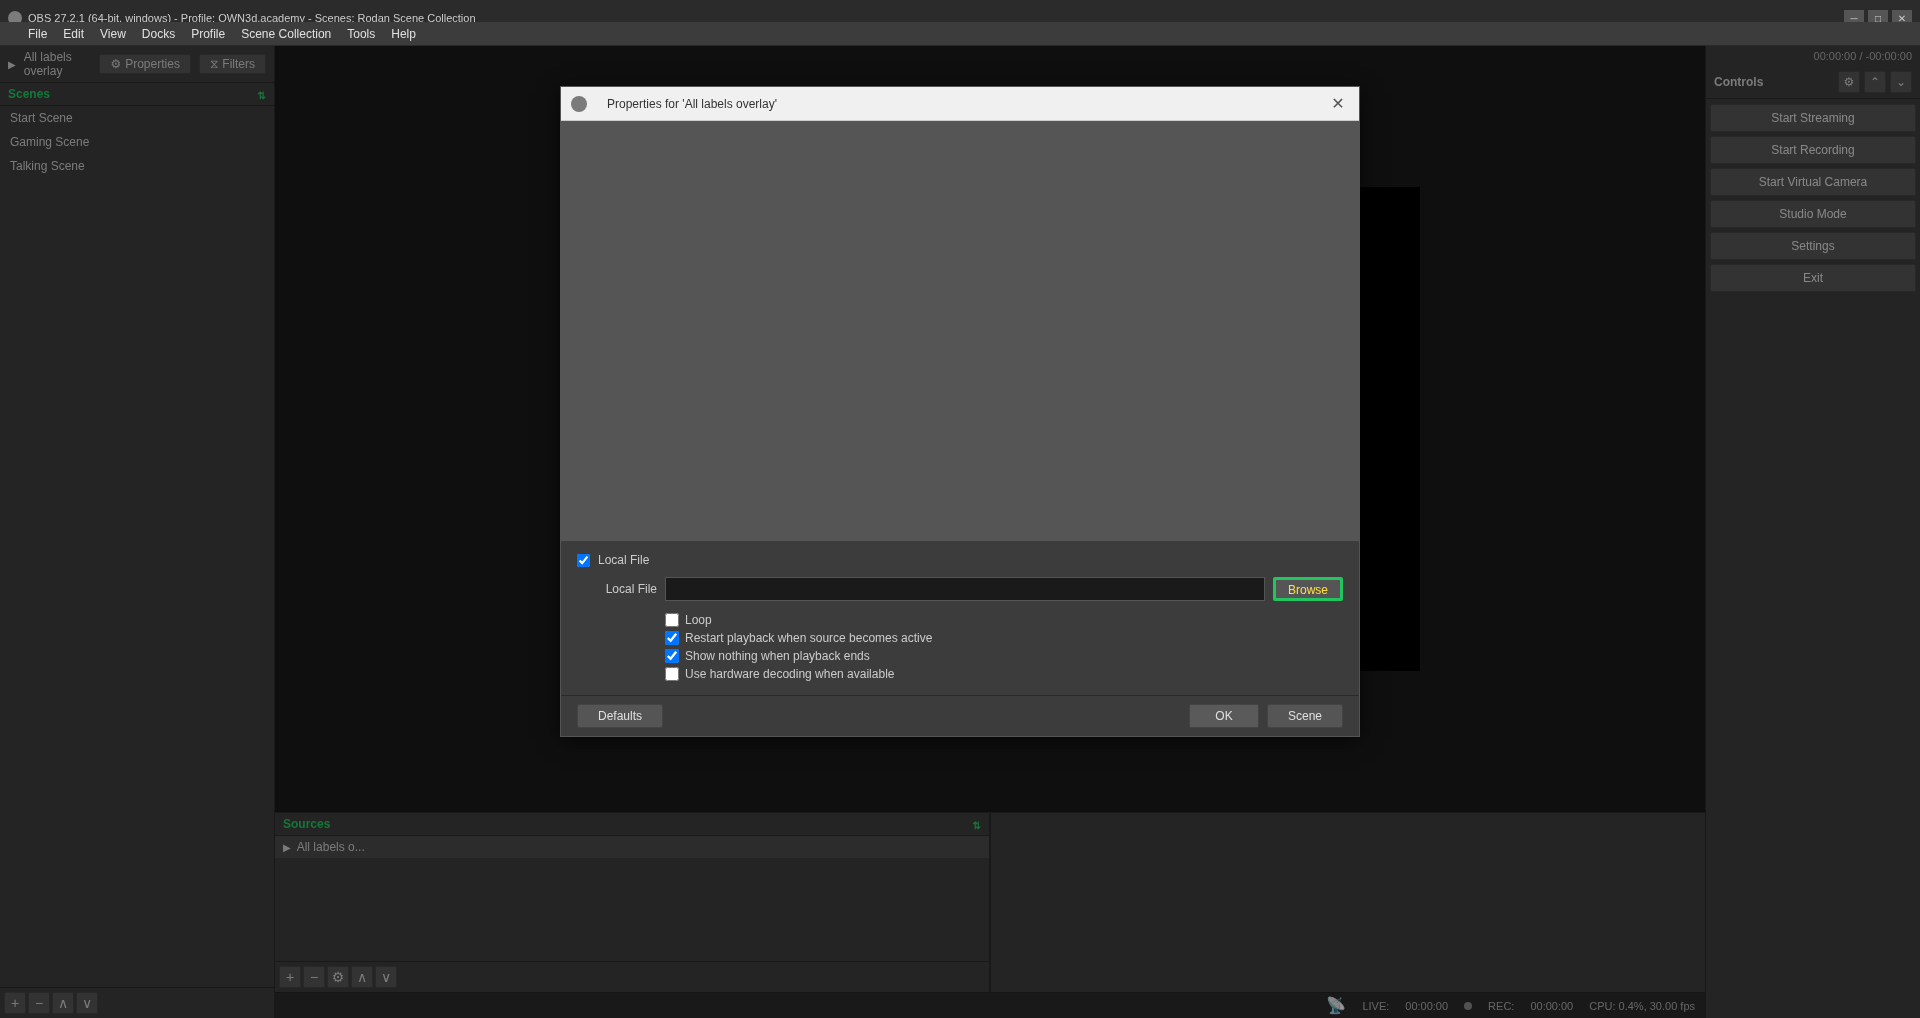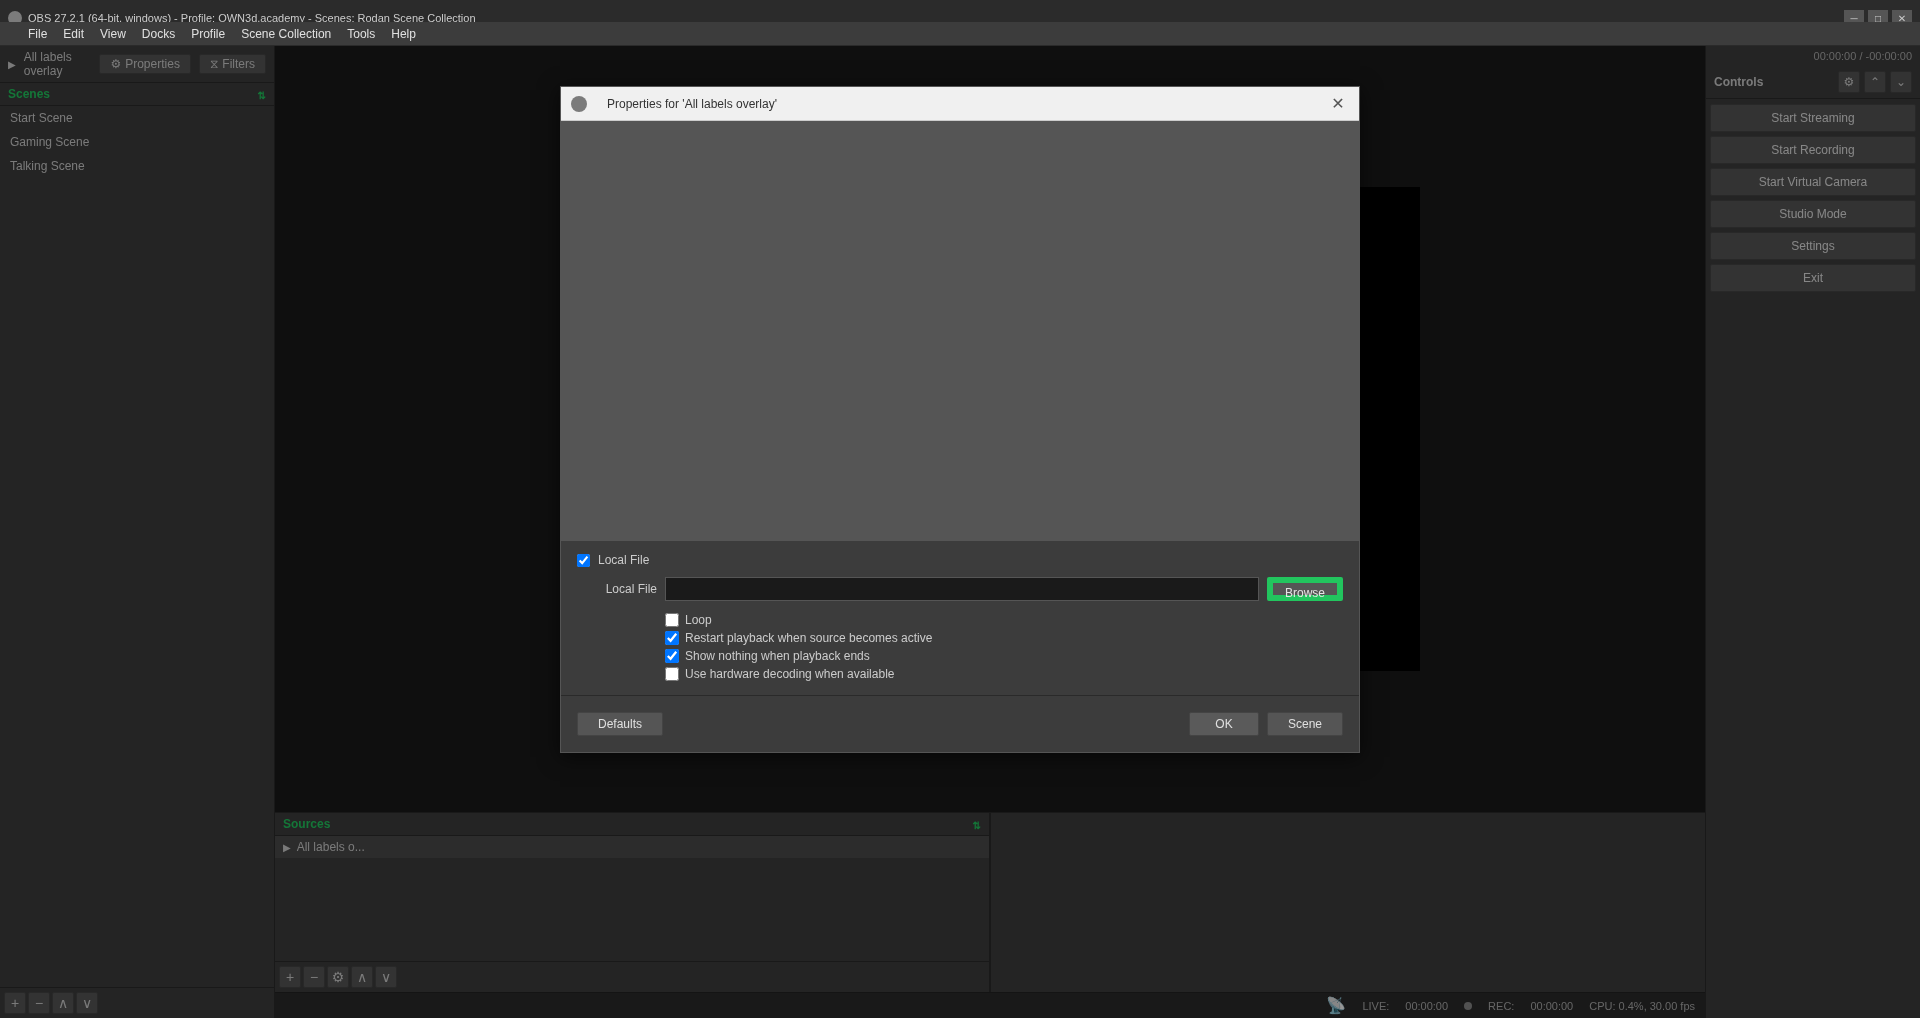--- a/index.html
+++ b/index.html
@@ -369,22 +369,22 @@
       flex: 1;
       background: #1a1a1a;
       border: 1px solid #555;
       color: #e0e0e0;
       padding: 3px 6px;
       font-size: 12px;
       height: 24px;
     }
     .browse-btn {
       background: #555;
-      border: 6px solid #22c55e;
-      color: #e5e5e5;
+      border: 3px solid #22c55e;
+      color: #fde047;
       padding: 3px 12px;
       font-size: 12px;
       cursor: pointer;
       height: 24px;
       border-radius: 2px;
     }
     .checkbox-label {
       display: flex;
       align-items: center;
       gap: 6px;
@@ -396,21 +396,21 @@
     }
     .checkbox-label input[type="checkbox"] {
       width: 14px;
       height: 14px;
       cursor: pointer;
     }
     .modal-footer {
       display: flex;
       justify-content: space-between;
       align-items: center;
-      padding: 16px 16px;
+      padding: 8px 16px;
       border-top: 1px solid #2a2a2a;
     }
     .footer-left { display: flex; gap: 8px; }
     .footer-right { display: flex; gap: 8px; }
     .dialog-btn {
       background: #555;
       border: 1px solid #444;
       color: #e0e0e0;
       padding: 4px 20px;
       font-size: 12px;

